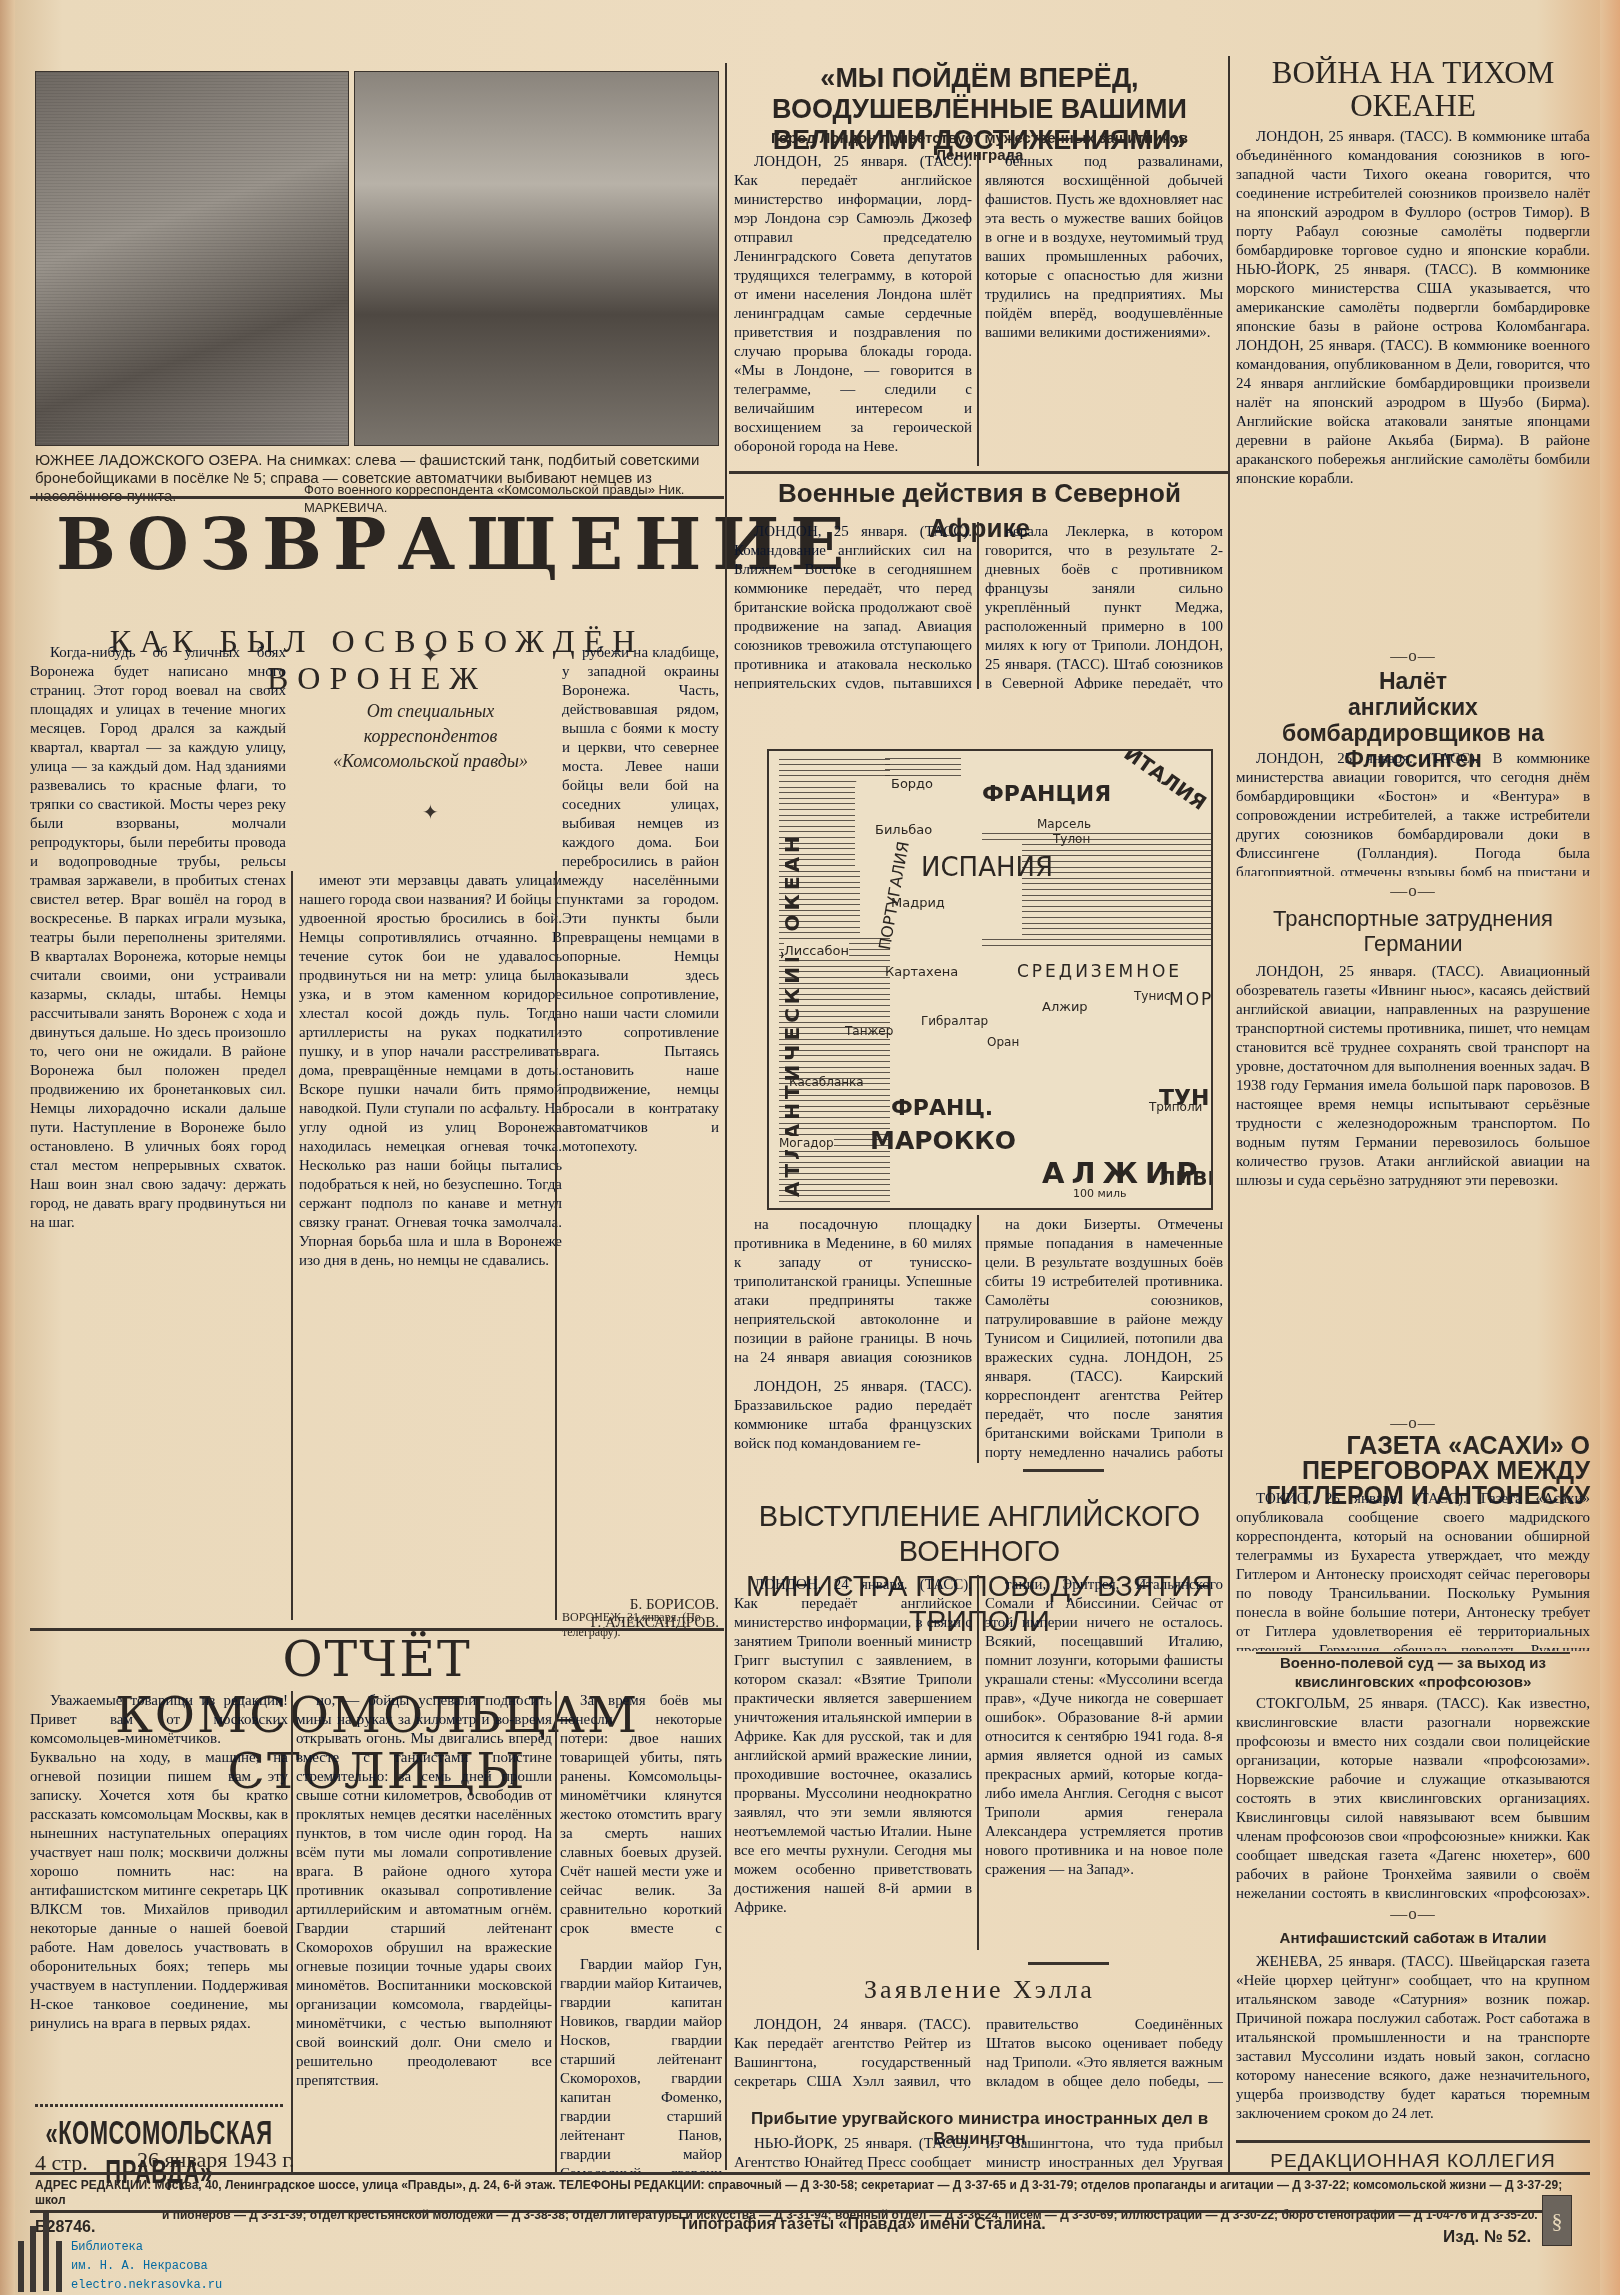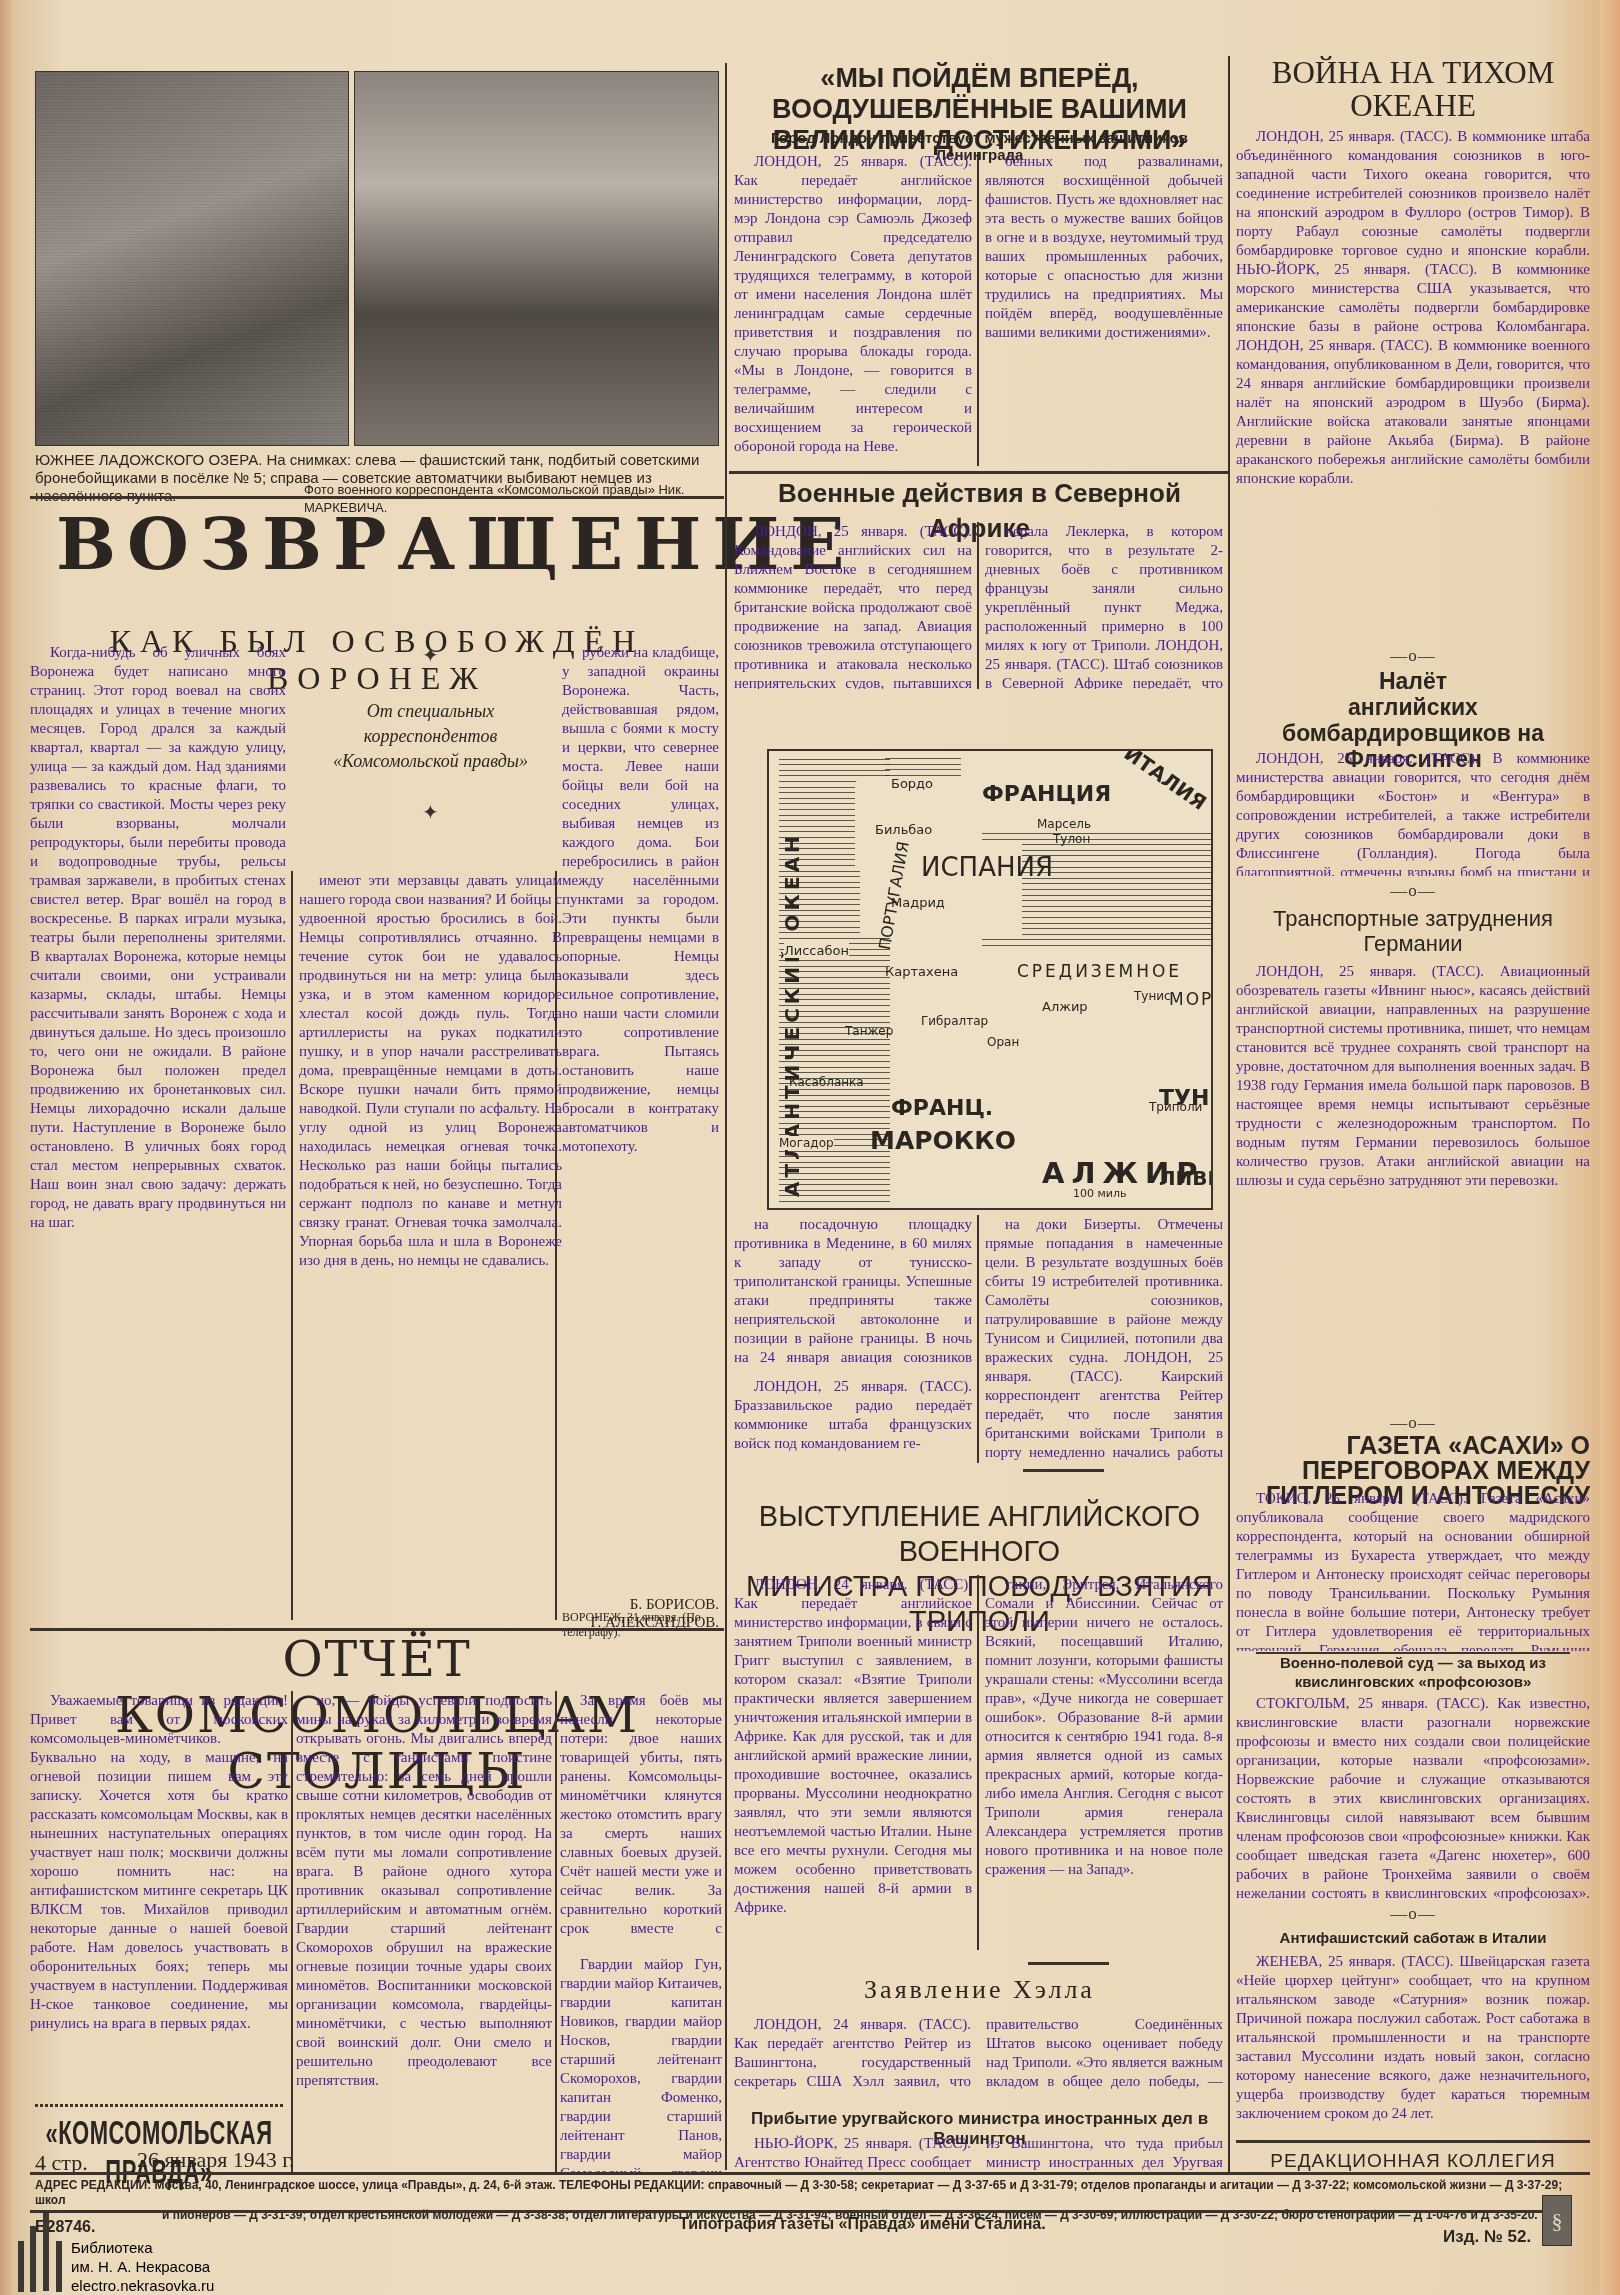--- a/index.html
+++ b/index.html
@@ -24,21 +24,21 @@
       repeating-linear-gradient(0deg, rgba(0,0,0,0.08) 0 1.5px, transparent 1.5px 3px),
       linear-gradient(160deg,#6e6862 0%,#9a948c 40%,#5a544e 70%,#8c8680 100%);
     border:1px solid #3a332d;
   }
   .caption { font-family:"Liberation Sans Narrow","Liberation Sans",sans-serif; font-size:15px; line-height:18px; }
   .big-title { font-family:"DejaVu Serif",serif; font-weight:bold; letter-spacing:3px; }
   .sans-title { font-family:"Liberation Sans",sans-serif; font-weight:bold; }
   .cond-title { font-family:"Liberation Sans",sans-serif; font-weight:bold; transform-origin:left top; }
   .body-text {
     font-family:"Liberation Serif",serif; font-size:15px; line-height:19px;
-    text-align:justify; color:#4c1d95; overflow:hidden;
+    text-align:justify; color:#0f172a; overflow:hidden;
   }
   .body-text p { text-indent:20px; }
   .center { text-align:center; }
   .ornament { text-align:center; font-size:20px; color:#3a332d; }
   .sep-o { text-align:center; font-size:17px; color:#3a332d; letter-spacing:1px; }
   .map {
     position:absolute; border:2.5px solid #3a332d; background:#ede0c6; overflow:hidden;
   }
   .map .sea { position:absolute; background: repeating-linear-gradient(0deg,#3a332d 0 1px, transparent 1px 5.6px); opacity:0.8; }
   .map .label { position:absolute; font-family:"DejaVu Sans",sans-serif; color:#2b2622; white-space:nowrap; }
@@ -257,18 +257,18 @@
 <div class="abs footer-small" style="left:679px;top:2215px;font-size:16px;">Типография газеты «Правда» имени Сталина.</div>
 <div class="abs footer-small" style="left:1443px;top:2228px;font-size:17px;">Изд. № 52.</div>
 <div class="abs" style="left:1542px;top:2195px;width:30px;height:51px;background:#6b645c;border:1px solid #3a332d;color:#e9d9bb;font-size:22px;text-align:center;line-height:49px;">§</div>
 
 <div class="bars">
   <span style="left:17.7px;top:2241px;width:6px;height:51px;"></span>
   <span style="left:30px;top:2226px;width:6px;height:66px;"></span>
   <span style="left:43px;top:2213px;width:6px;height:78px;"></span>
   <span style="left:56px;top:2241px;width:6px;height:51px;"></span>
 </div>
-<div class="abs" style="left:71px;top:2238px;font-family:Liberation Sans, sans-serif;font-size:15px;line-height:19px;color:#000000;">
+<div class="abs" style="left:71px;top:2238px;font-family:Liberation Mono, monospace;font-size:12px;line-height:19px;color:#0369a1;">
   <div>Библиотека</div>
   <div>им. Н. А. Некрасова</div>
   <div>electro.nekrasovka.ru</div>
 </div>
 
 
 </body></html>

